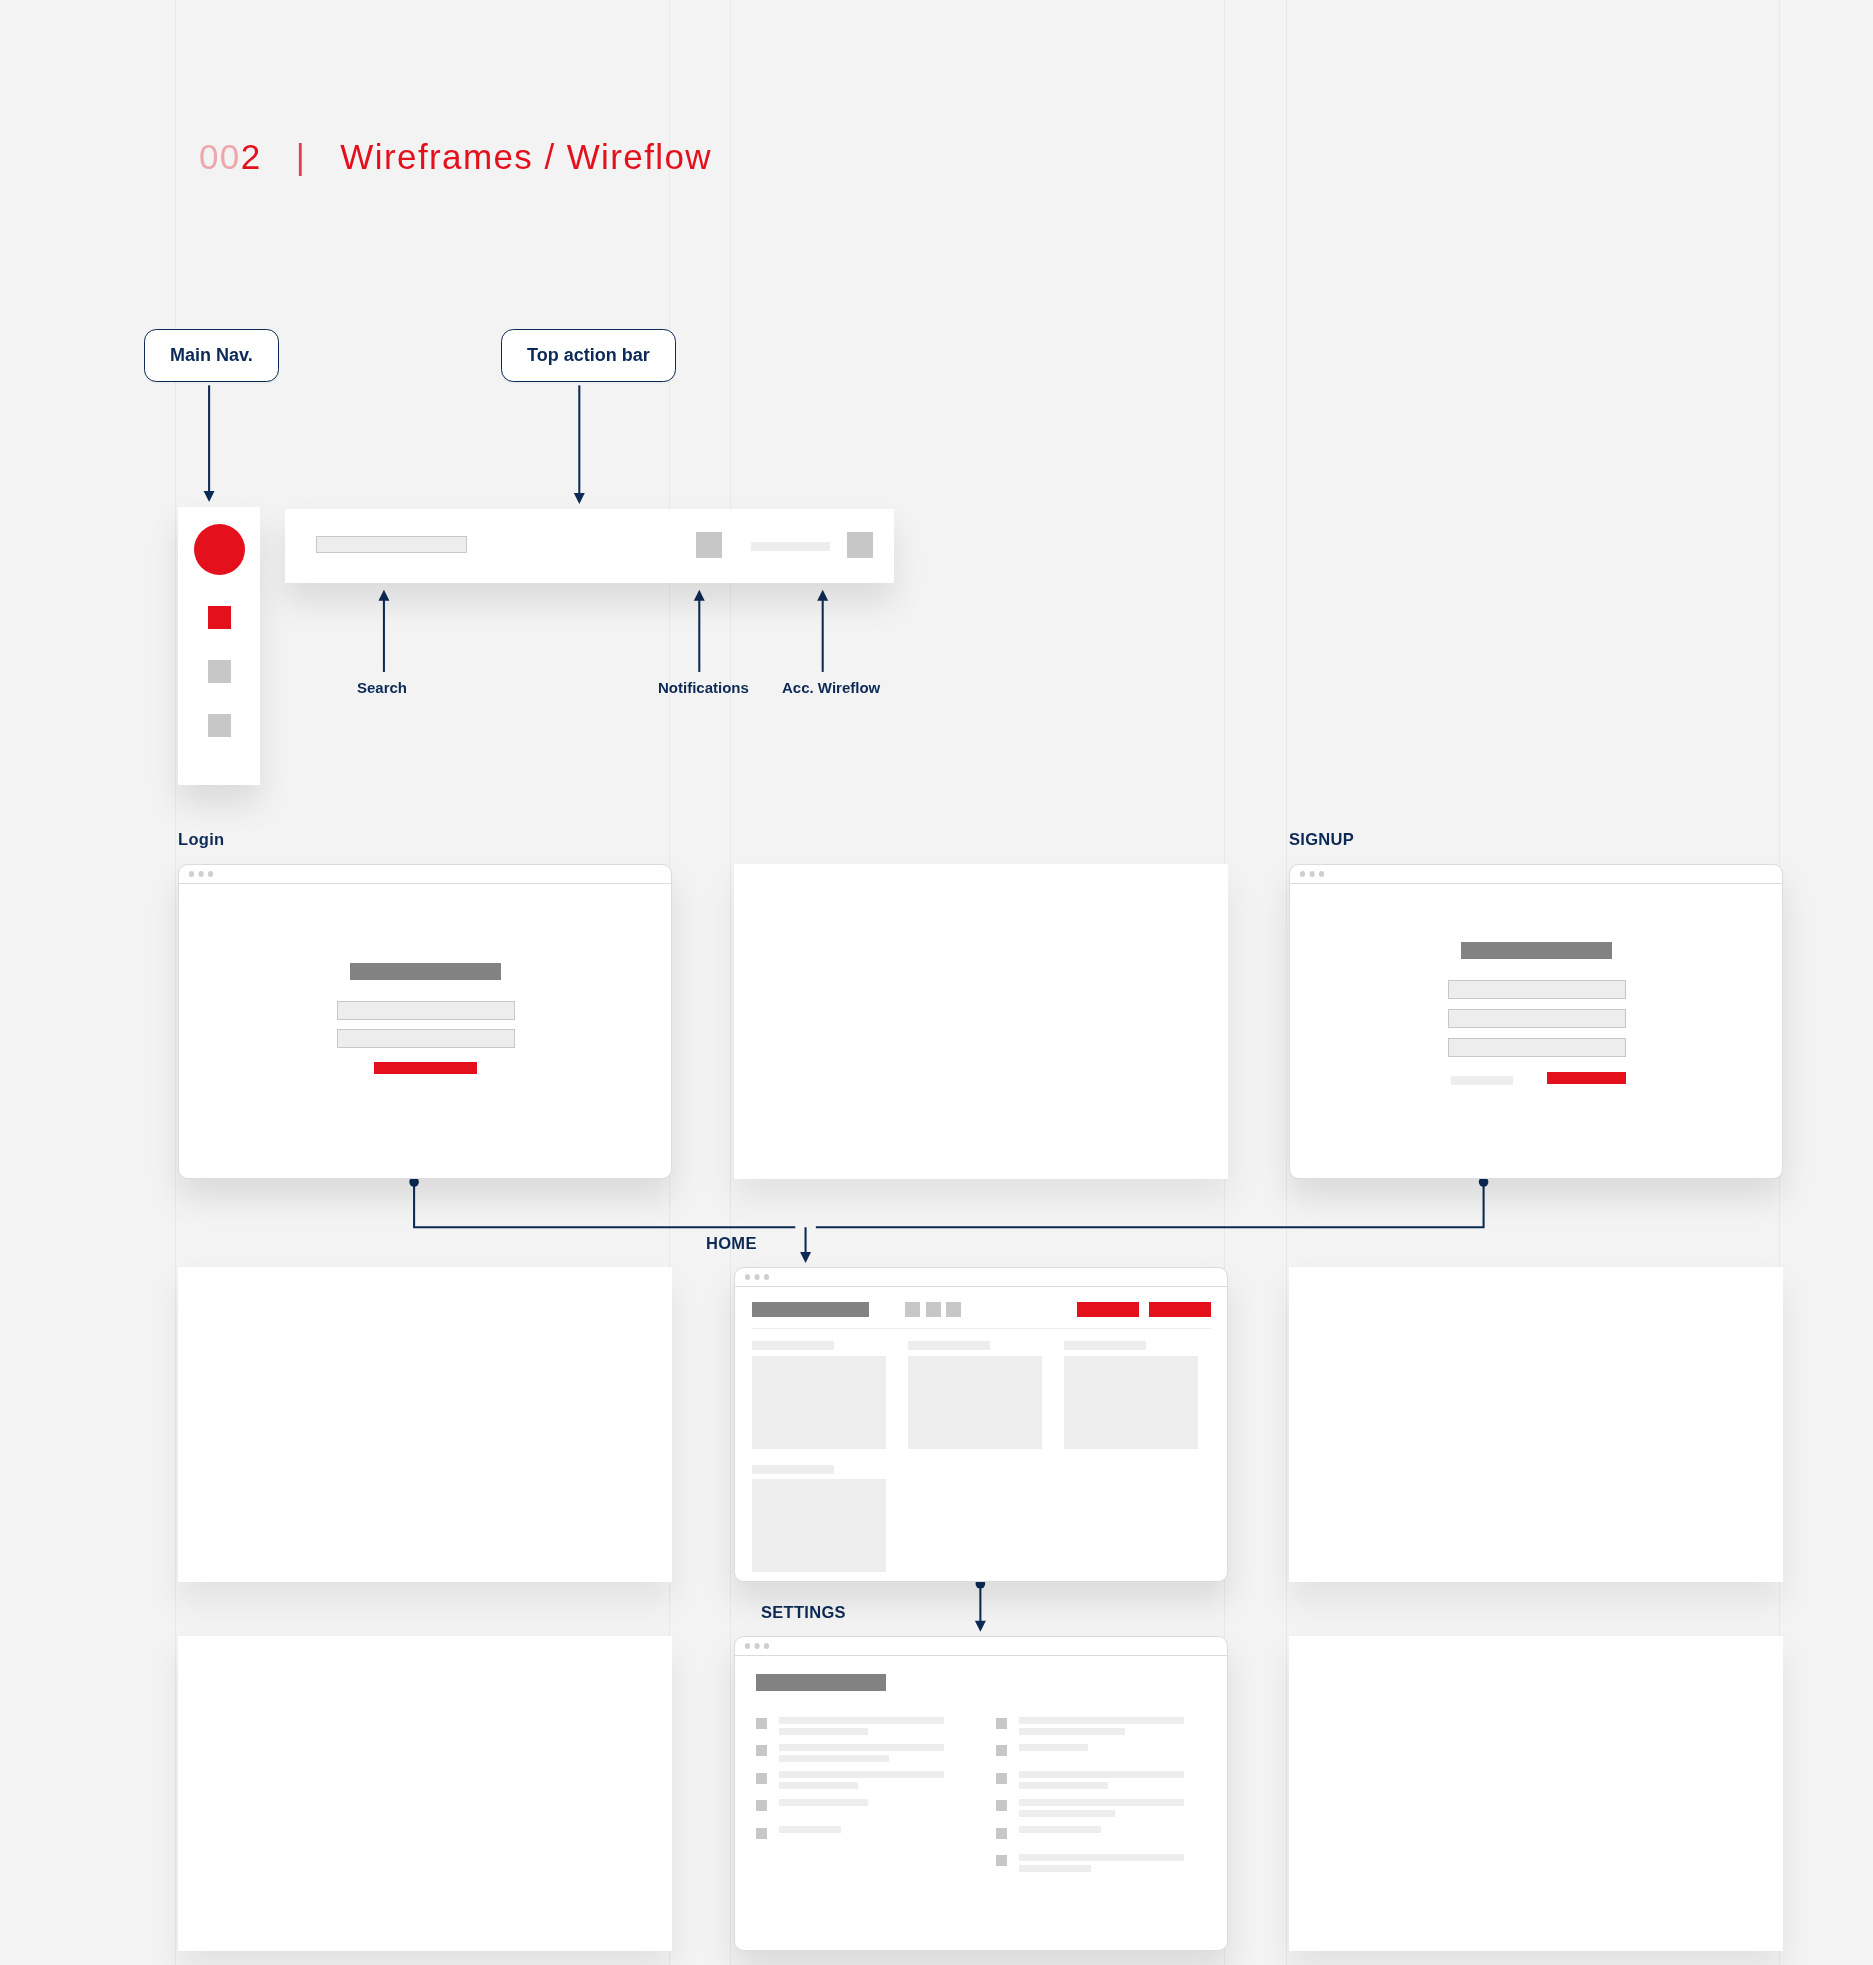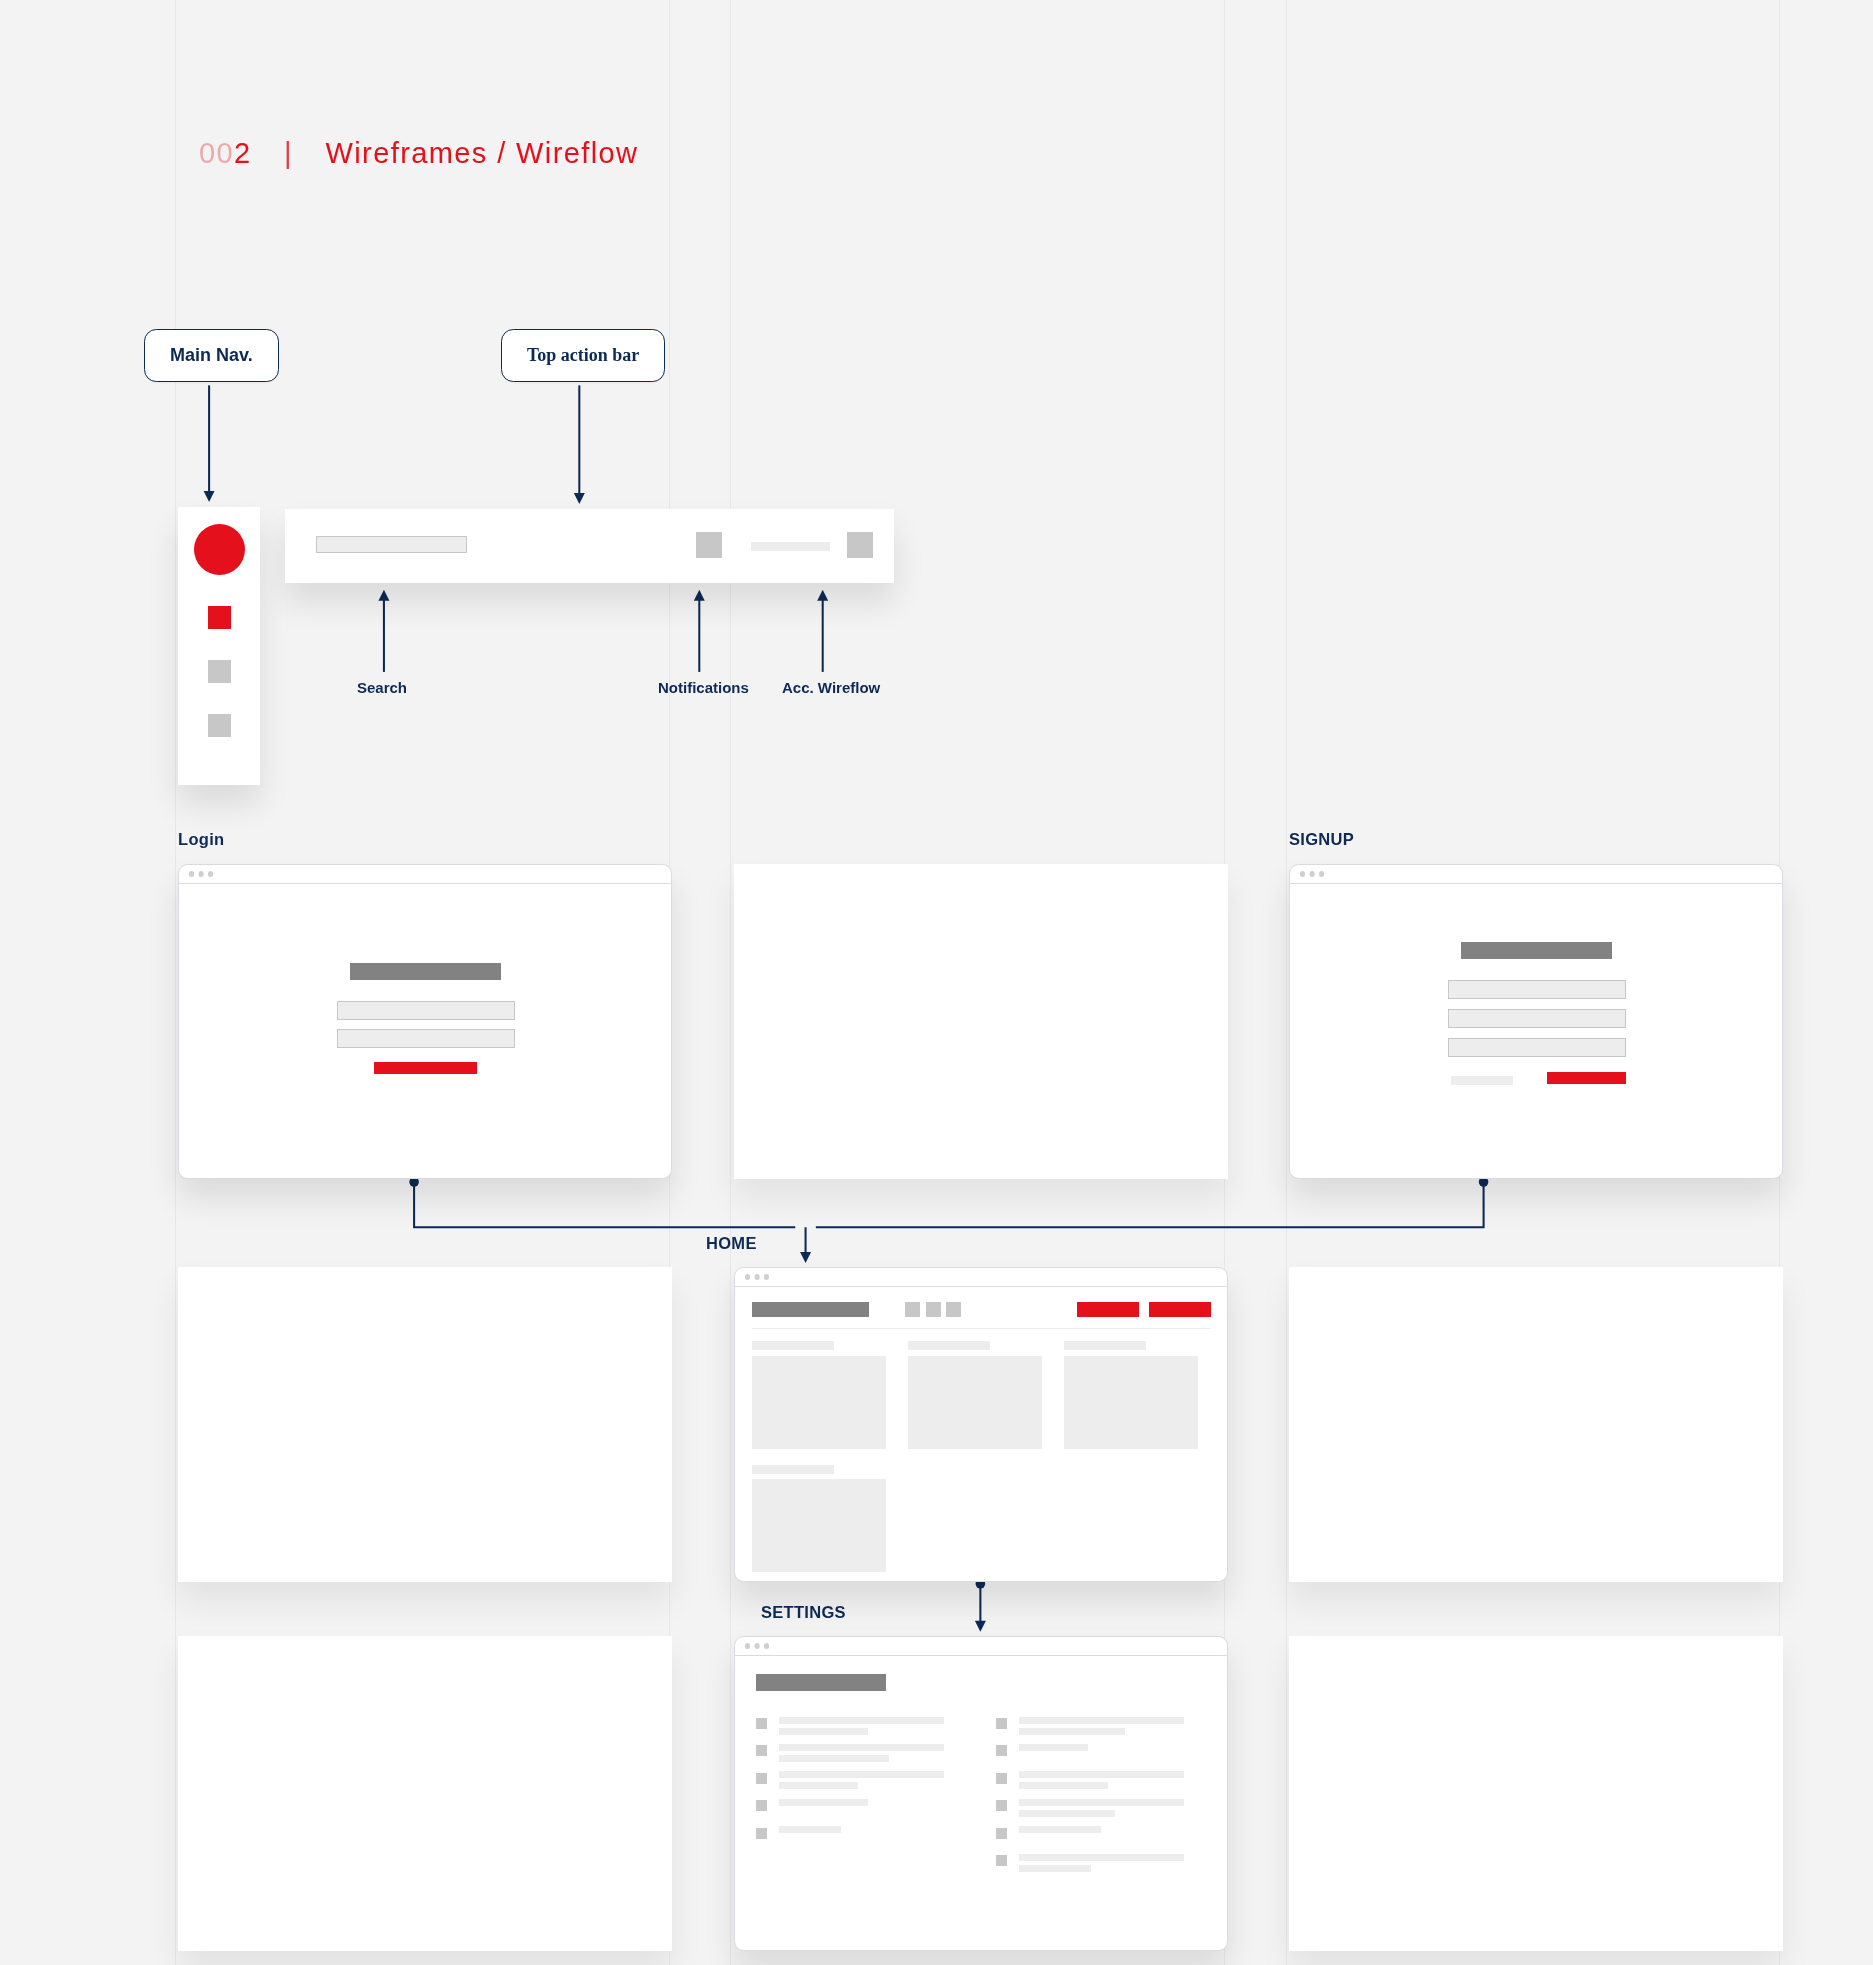--- a/index.html
+++ b/index.html
@@ -20,30 +20,30 @@
     font-family:"Helvetica Neue",Arial,sans-serif;
     color:var(--navy);
     width:1873px;
   }
   .page{position:relative;width:1873px;height:1965px;}
   .gridlines{position:absolute;inset:0;z-index:0;pointer-events:none;}
   .gridlines div{position:absolute;top:0;bottom:0;width:1px;background:var(--grid);}
   .content{position:absolute;inset:0;z-index:1;}
 
   
-  .title{position:absolute;left:199px;top:137px;font-size:29px;letter-spacing:1.4px;font-weight:500;color:var(--accent);}
+  .title{position:absolute;left:199px;top:137px;font-size:35px;letter-spacing:1.4px;font-weight:500;color:var(--accent);}
   .title .ghost{opacity:.33;letter-spacing:1.4px;}
   .title .sep{margin:0 23px;font-weight:200;opacity:.8;}
 
   
   .callout{position:absolute;background:var(--white);border:1.4px solid var(--navy);border-radius:12.3px;
     padding:15px 25px;font-size:18px;font-weight:600;color:var(--navy);text-align:center;
     box-shadow:0 1.4px 0 rgba(0,0,0,.03);}
   .cl-nav{left:144px;top:329px;}
-  .cl-top{left:501px;top:329px;font-family:Liberation Serif, serif;}
+  .cl-top{left:501px;top:329px;}
 
   
   .lbl{position:absolute;font-size:16.5px;font-weight:800;color:var(--navy);letter-spacing:0.3px;}
   .lbl-login{left:178px;top:830px;}
   .lbl-signup{left:1289px;top:830px;}
   .lbl-home{left:706px;top:1234px;}
   .lbl-settings{left:761px;top:1603px;}
 
   
   .sub{position:absolute;font-size:15px;font-weight:600;color:var(--navy);}

